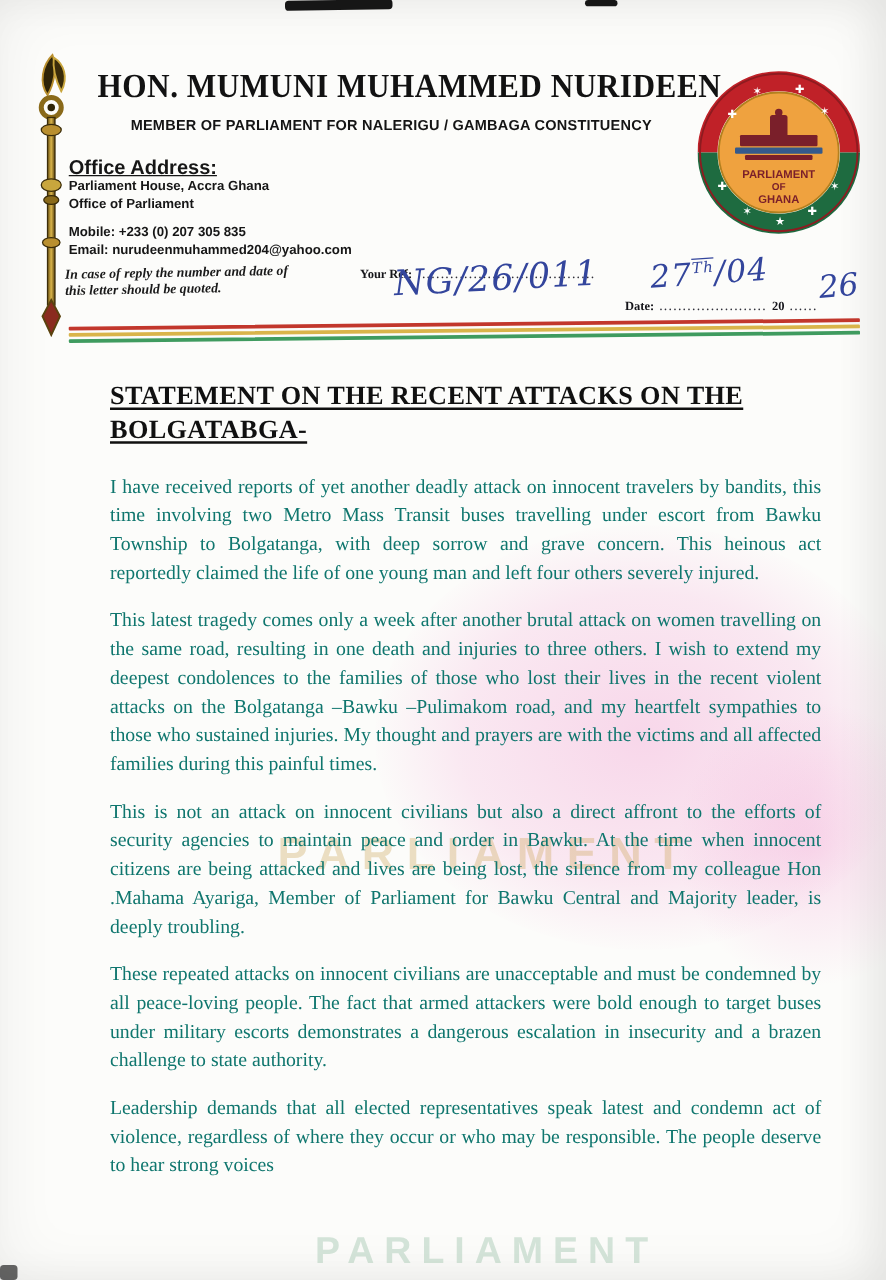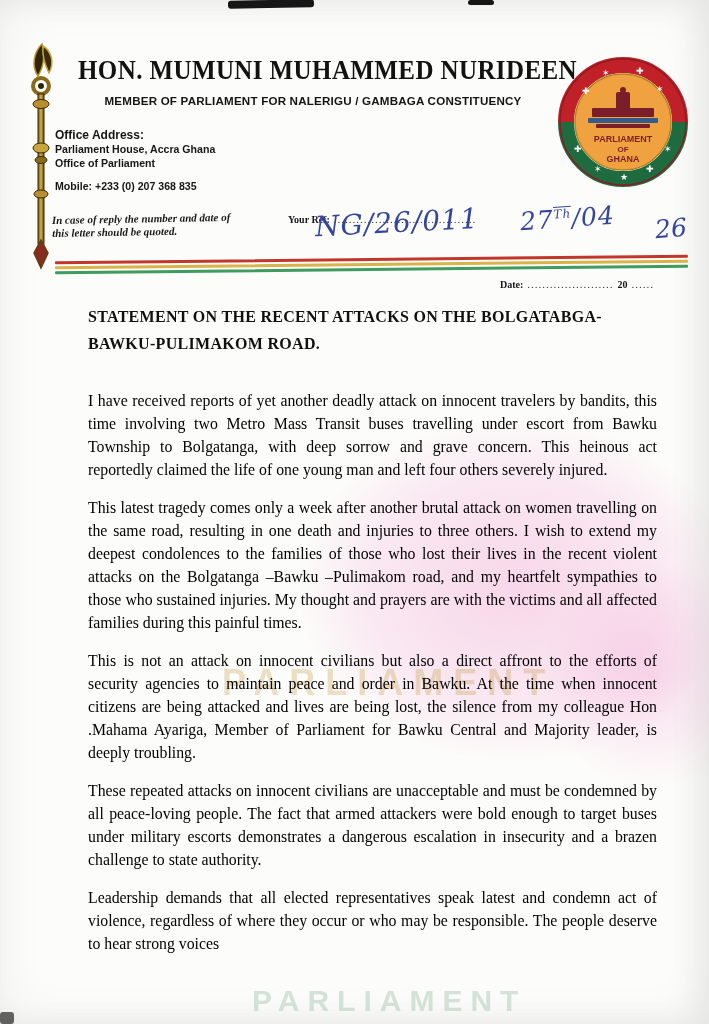--- a/index.html
+++ b/index.html
@@ -32,51 +32,51 @@
   }
   .lh-subtitle{
     position:absolute;left:58px;top:94px;width:510px;text-align:center;
     font-family:"Liberation Sans",sans-serif;font-weight:bold;font-size:11.6px;color:#141414;letter-spacing:.2px;
   }
   .seal{position:absolute;left:558px;top:56px;}
   .office{
     position:absolute;left:55px;top:128px;
     font-family:"Liberation Sans",sans-serif;font-size:10.6px;font-weight:bold;color:#161616;line-height:14px;
   }
-  .office .label{font-size:12px;}
+  .office .label{text-decoration:underline;font-size:16px;}
   .office .gap{height:9px;}
   .reply-note{
     position:absolute;left:52px;top:212px;width:228px;
     font-style:italic;font-weight:bold;font-size:11px;line-height:12.5px;color:#1a1a1a;
     transform:rotate(-1deg);
   }
   .ref-lbl{font-weight:bold;font-size:10px;color:#15151a;}
   .dots{font-size:11px;letter-spacing:1px;color:#30303a;}
   .your-ref{position:absolute;left:288px;top:209px;white-space:nowrap;}
   .my-ref{position:absolute;left:288px;top:238px;white-space:nowrap;}
   .hand{font-family:"DejaVu Serif",serif;font-style:italic;color:#33459c;}
   .myref-hand{
     position:absolute;left:315px;top:206px;font-size:28px;letter-spacing:1px;transform:rotate(-3deg);
   }
-  .date-block{position:absolute;left:500px;top:235px;white-space:nowrap;margin-top:39px;}
+  .date-block{position:absolute;left:500px;top:235px;white-space:nowrap;}
   .date-hand{position:absolute;left:520px;top:204px;font-size:25px;transform:rotate(-4deg);letter-spacing:1px;}
   .date-hand sup{font-size:12px;text-decoration:overline;}
   .date-year-hand{position:absolute;left:655px;top:214px;font-size:25px;transform:rotate(-5deg);}
   
   .tricolor{position:absolute;left:55px;top:258px;width:633px;transform:rotate(-0.6deg);}
   .tricolor div{height:3px;margin-bottom:2px;border-radius:1px;}
   
   main{position:absolute;left:88px;top:303px;width:574px;}
   .title{
-    margin:0 0 32px 0;font-size:16px;font-weight:bold;line-height:27px;letter-spacing:.3px;
-    text-decoration-thickness:2px;text-underline-offset:3px;color:#101010;
+    margin:0 0 21px 0;font-size:21px;font-weight:bold;line-height:27px;letter-spacing:.3px;
+    text-decoration:underline;text-decoration-thickness:2px;text-underline-offset:3px;color:#101010;
   }
   .title span{display:block;}
   main p{
-    margin:0 5px 15px 0;font-size:15.8px;line-height:23px;text-align:justify;color:#000000;
+    margin:0 5px 15px 0;font-size:15.8px;line-height:23px;text-align:justify;color:#0f766e;
   }
 </style>
 </head>
 <body>
 
 <div class="page">
 
   <div class="smudge s1"></div>
   <div class="smudge s2"></div>
   <div class="smudge s3"></div>
@@ -138,21 +138,22 @@
       <text x="65" y="96" font-size="8">OF</text>
       <text x="65" y="106" font-size="9">GHANA</text>
     </g>
   </svg>
 
   <div class="office">
     <div class="label">Office Address:</div>
     <div>Parliament House, Accra Ghana</div>
     <div>Office of Parliament</div>
     <div class="gap"></div>
-    <div>Mobile: +233 (0) 207 368 835</div>
+    <div>Mobile: +233 (0) 207 305 835</div>
+    <div>Email: nurudeenmuhammed204@yahoo.com</div>
   </div>
 
   <div class="reply-note">
     <div>In case of reply the number and date of</div>
     <div>this letter should be quoted.</div>
   </div>
 
   <div class="your-ref">
     <span class="ref-lbl">Your Ref:</span>
     <span class="dots">......................................</span>
@@ -172,21 +173,20 @@
 
   <div class="tricolor">
     <div style="background: rgb(194, 55, 44);"></div>
     <div style="background: rgb(217, 180, 74);"></div>
     <div style="background: rgb(63, 155, 95);"></div>
   </div>
 
   <main>
     <h2 class="title">
       <span>STATEMENT ON THE RECENT ATTACKS ON THE BOLGATABGA-</span>
-      <span>BAWKU-PULIMAKOM ROAD.</span>
     </h2>
     <p>I have received reports of yet another deadly attack on innocent travelers by bandits, this time involving two Metro Mass Transit buses travelling under escort from Bawku Township to Bolgatanga, with deep sorrow and grave concern. This heinous act reportedly claimed the life of one young man and left four others severely injured.</p>
     <p>This latest tragedy comes only a week after another brutal attack on women travelling on the same road, resulting in one death and injuries to three others. I wish to extend my deepest condolences to the families of those who lost their lives in the recent violent attacks on the Bolgatanga –Bawku –Pulimakom road, and my heartfelt sympathies to those who sustained injuries. My thought and prayers are with the victims and all affected families during this painful times.</p>
     <p>This is not an attack on innocent civilians but also a direct affront to the efforts of security agencies to maintain peace and order in Bawku. At the time when innocent citizens are being attacked and lives are being lost, the silence from my colleague Hon .Mahama Ayariga, Member of Parliament for Bawku Central and Majority leader, is deeply troubling.</p>
     <p>These repeated attacks on innocent civilians are unacceptable and must be condemned by all peace-loving people. The fact that armed attackers were bold enough to target buses under military escorts demonstrates a dangerous escalation in insecurity and a brazen challenge to state authority.</p>
     <p>Leadership demands that all elected representatives speak latest and condemn act of violence, regardless of where they occur or who may be responsible. The people deserve to hear strong voices</p>
   </main>
 
 </div>
 

